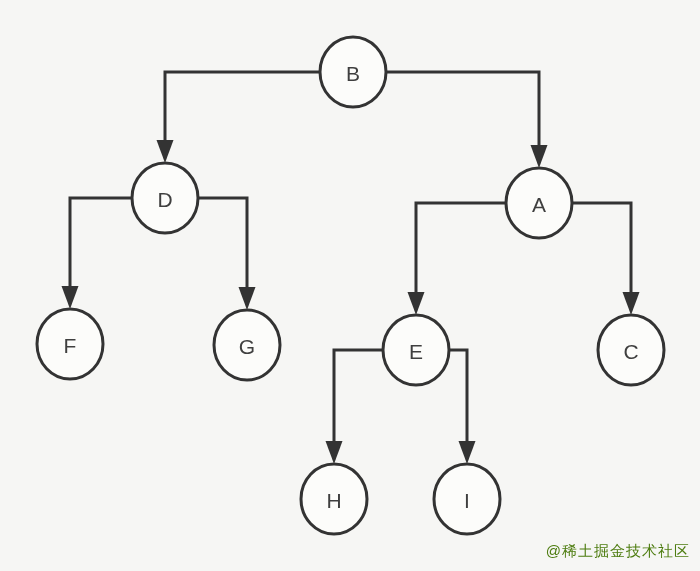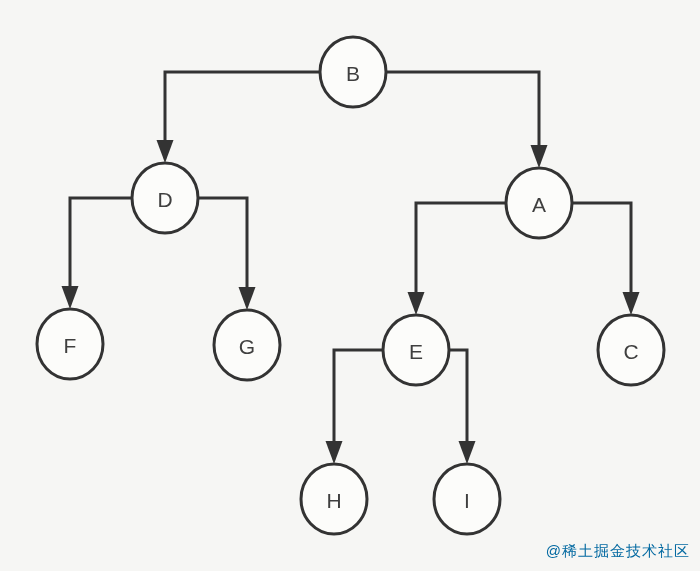--- a/index.html
+++ b/index.html
@@ -98,14 +98,14 @@
       </g>
       <g>
         <ellipse cx="334" cy="499" rx="33" ry="35" fill="#fcfcfa" stroke="#333333" stroke-width="3"></ellipse>
         <text x="334" y="500" text-anchor="middle" dominant-baseline="central" fill="#3f3f3f" font-size="21" font-family="&quot;Liberation Sans&quot;, sans-serif">H</text>
       </g>
       <g>
         <ellipse cx="467" cy="499" rx="33" ry="35" fill="#fcfcfa" stroke="#333333" stroke-width="3"></ellipse>
         <text x="467" y="500" text-anchor="middle" dominant-baseline="central" fill="#3f3f3f" font-size="21" font-family="&quot;Liberation Sans&quot;, sans-serif">I</text>
       </g>
     </svg>
-  <div class="watermark" style="color: #0369a1;">@稀土掘金技术社区</div>
+  <div class="watermark" style="color: #4d7c0f;">@稀土掘金技术社区</div>
 </div>
 
 </body></html>

